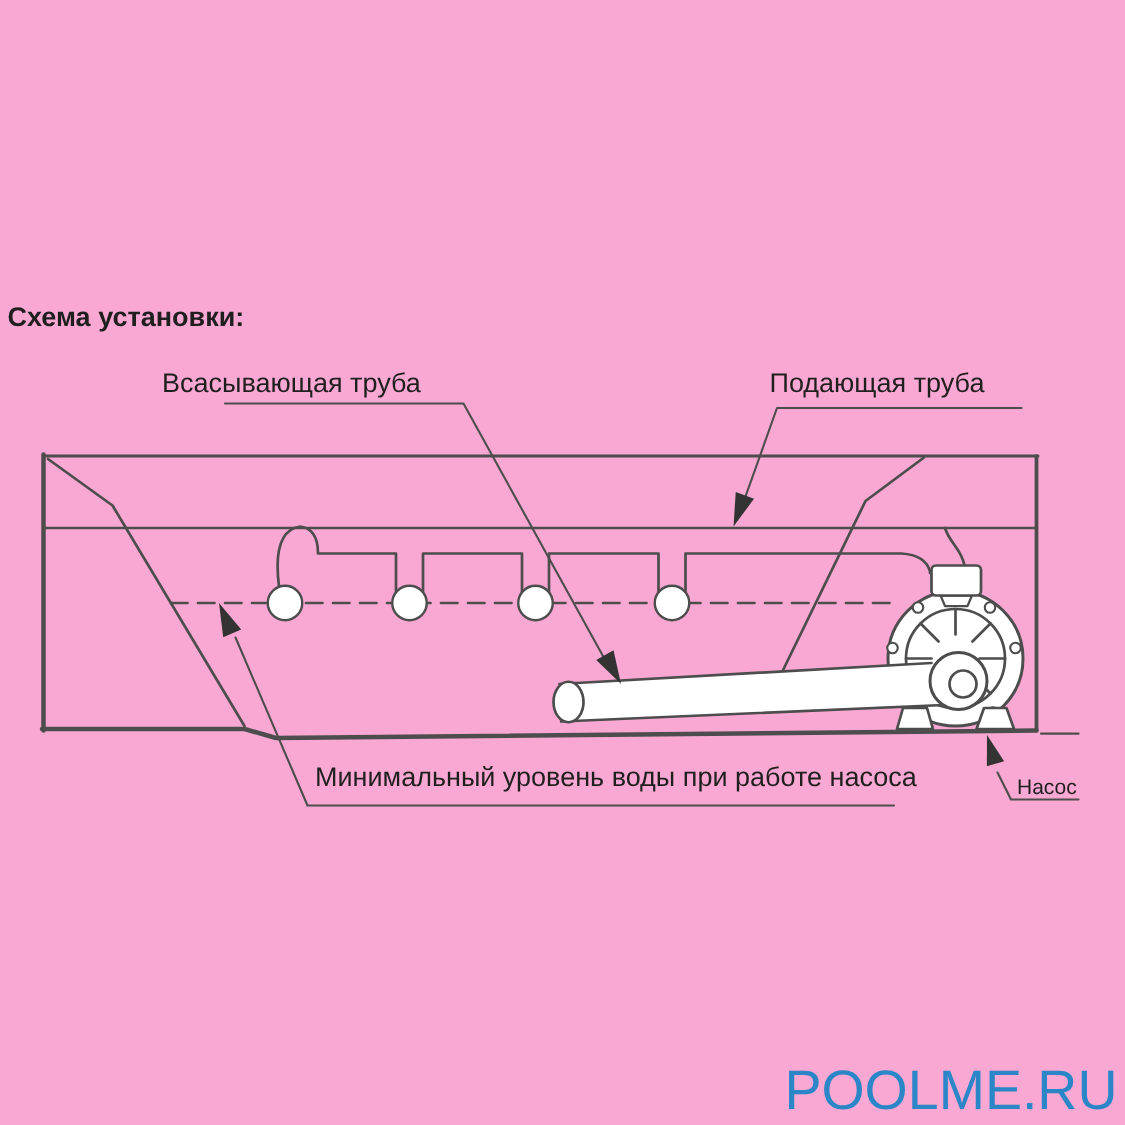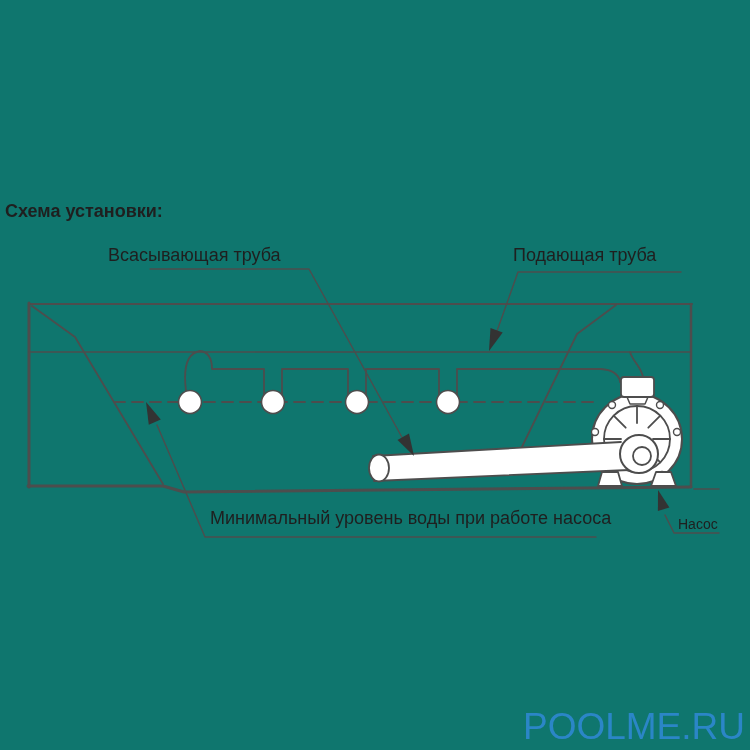--- a/index.html
+++ b/index.html
@@ -1,16 +1,16 @@
 <!DOCTYPE html>
 <html><head>
 <meta charset="utf-8">
 <style>
   html,body{margin:0;padding:0;background:#ffffff;}
-  .stage{position:relative;width:750px;height:750px;background:#0f766e;overflow:hidden;
+  .stage{position:relative;width:750px;height:750px;background:#f9a8d4;overflow:hidden;
          font-family:"Liberation Sans",sans-serif;}
   svg{display:block;}
   text{fill:#1f1f1f;font-family:"Liberation Sans",sans-serif;}
   .title-text{font-size:18px;font-weight:bold;}
   .label-text{font-size:18px;}
   .label-small{font-size:14px;}
   .watermark-text{font-size:37px;fill:#2b86c7;}
   .ln{stroke:#4d4d4d;fill:none;stroke-linecap:round;stroke-linejoin:round;}
   .fillwhite{fill:#ffffff;}
   .arrowhead{fill:#333333;stroke:none;}

